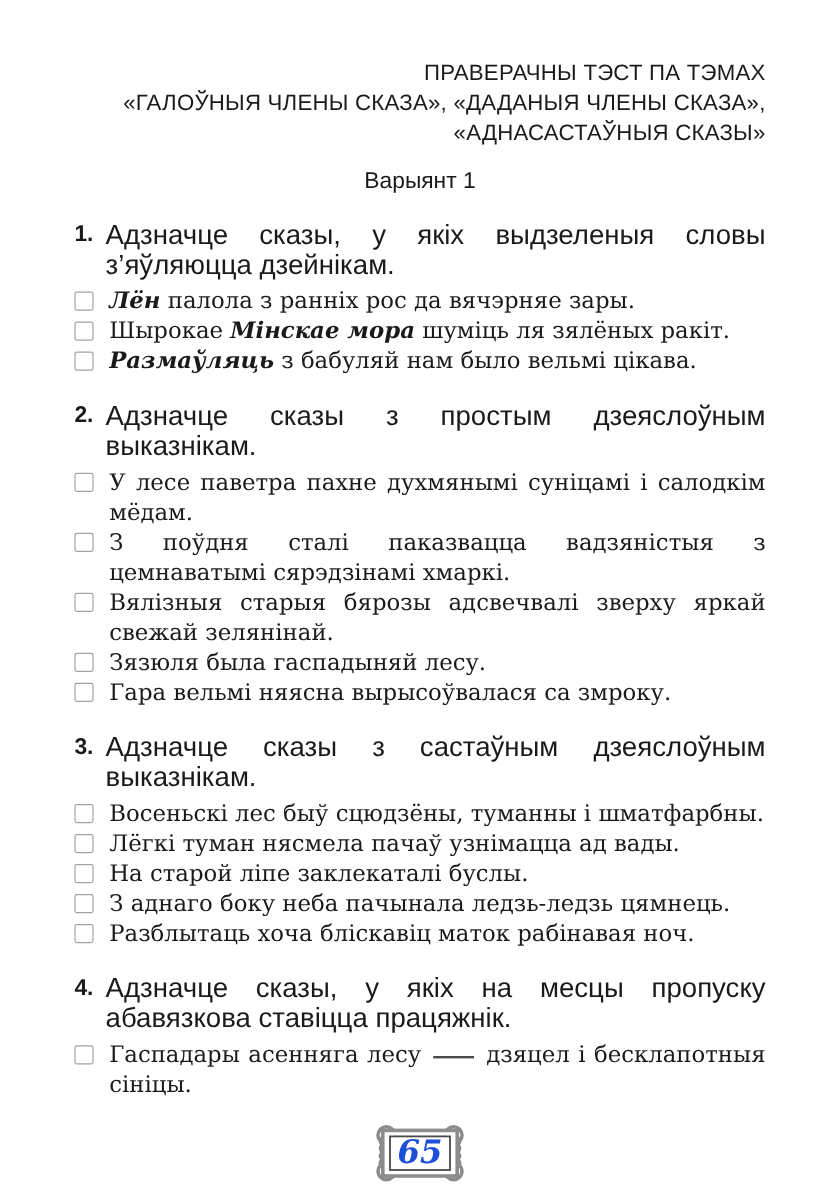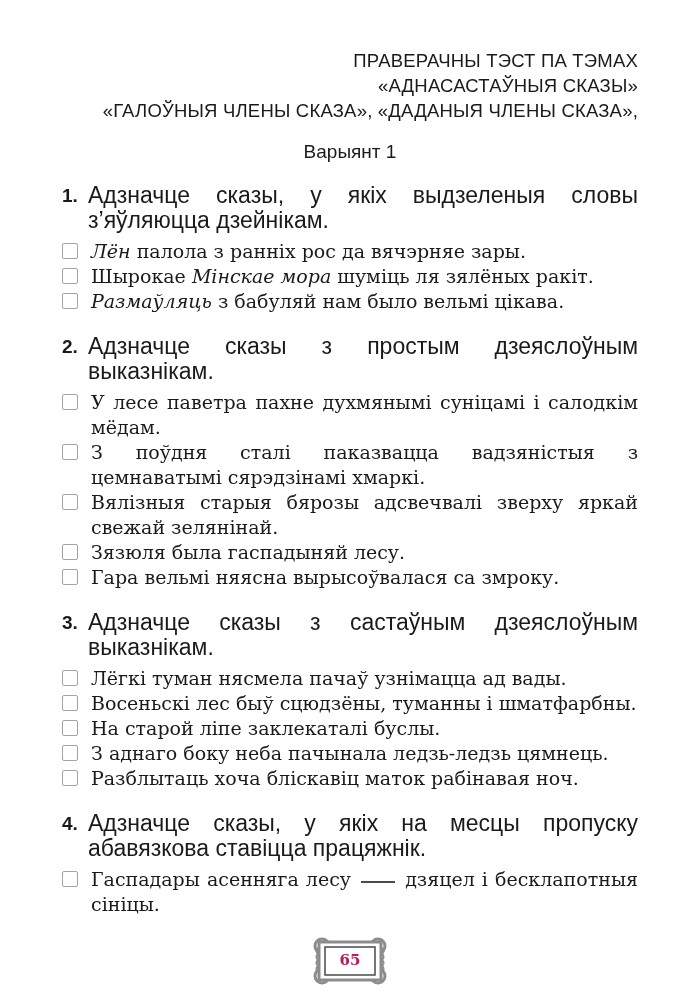--- a/index.html
+++ b/index.html
@@ -58,55 +58,56 @@
     margin: 4px 13px 0 0;
     box-sizing: border-box;
   }
   .option-text {
     flex: 1;
     font-family: "DejaVu Serif", serif;
     font-size: 19px;
     line-height: 25px;
     text-align: justify;
   }
-  .option-text .hl { font-weight: 400; font-style: italic; }
+  .option-text .hl { font-weight: 700; font-style: italic; }
   .blank-line {
     display: inline-block;
     width: 34px; height: 4px;
     border-bottom: 2px solid #4a4a4a;
     margin: 0 3px;
     transform: translateY(-3px);
   }
   
   .page-badge {
     position: absolute;
     bottom: 14px; left: 50%;
     transform: translateX(-50%);
     width: 78px; height: 50px;
   }
   .page-badge svg { position: absolute; inset: 0; }
   .page-num {
     position: absolute; inset: 0;
     display: flex; align-items: center; justify-content: center;
     font-family: "DejaVu Serif", serif;
+    font-style: italic;
     font-weight: 600;
-    font-size: 15px;
-    color: #be185d;
+    font-size: 27px;
+    color: #1d4ed8;
     padding-bottom: 2px;
   }
 </style>
 </head>
 <body>
 
 <div class="page">
 
   <div class="title">
     <span>ПРАВЕРАЧНЫ ТЭСТ ПА ТЭМАХ</span>
+    <span>«ГАЛОЎНЫЯ ЧЛЕНЫ СКАЗА», «ДАДАНЫЯ ЧЛЕНЫ СКАЗА»,</span>
     <span>«АДНАСАСТАЎНЫЯ СКАЗЫ»</span>
-    <span>«ГАЛОЎНЫЯ ЧЛЕНЫ СКАЗА», «ДАДАНЫЯ ЧЛЕНЫ СКАЗА»,</span>
   </div>
 
   <div class="variant">Варыянт 1</div>
 
   <div>
       <div class="question">
     <div class="q-head">
       <span class="q-num">1.</span>
       <span class="q-prompt">Адзначце сказы, у якіх выдзеленыя словы з’яўляюцца дзейнікам.</span>
     </div>
@@ -154,25 +155,25 @@
         </div>
   </div>
       <div class="question">
     <div class="q-head">
       <span class="q-num">3.</span>
       <span class="q-prompt">Адзначце сказы з састаўным дзеяслоўным выказнікам.</span>
     </div>
     <div class="options">
           <div class="option">
     <span class="checkbox"></span>
+    <span class="option-text"><span>Восеньскі лес быў сцюдзёны, туманны і шматфарбны.</span></span>
+  </div>
+          <div class="option">
+    <span class="checkbox"></span>
     <span class="option-text"><span>Лёгкі туман нясмела пачаў узнімацца ад вады.</span></span>
-  </div>
-          <div class="option">
-    <span class="checkbox"></span>
-    <span class="option-text"><span>Восеньскі лес быў сцюдзёны, туманны і шматфарбны.</span></span>
   </div>
           <div class="option">
     <span class="checkbox"></span>
     <span class="option-text"><span>На старой ліпе заклекаталі буслы.</span></span>
   </div>
           <div class="option">
     <span class="checkbox"></span>
     <span class="option-text"><span>З аднаго боку неба пачынала ледзь-ледзь цямнець.</span></span>
   </div>
           <div class="option">

